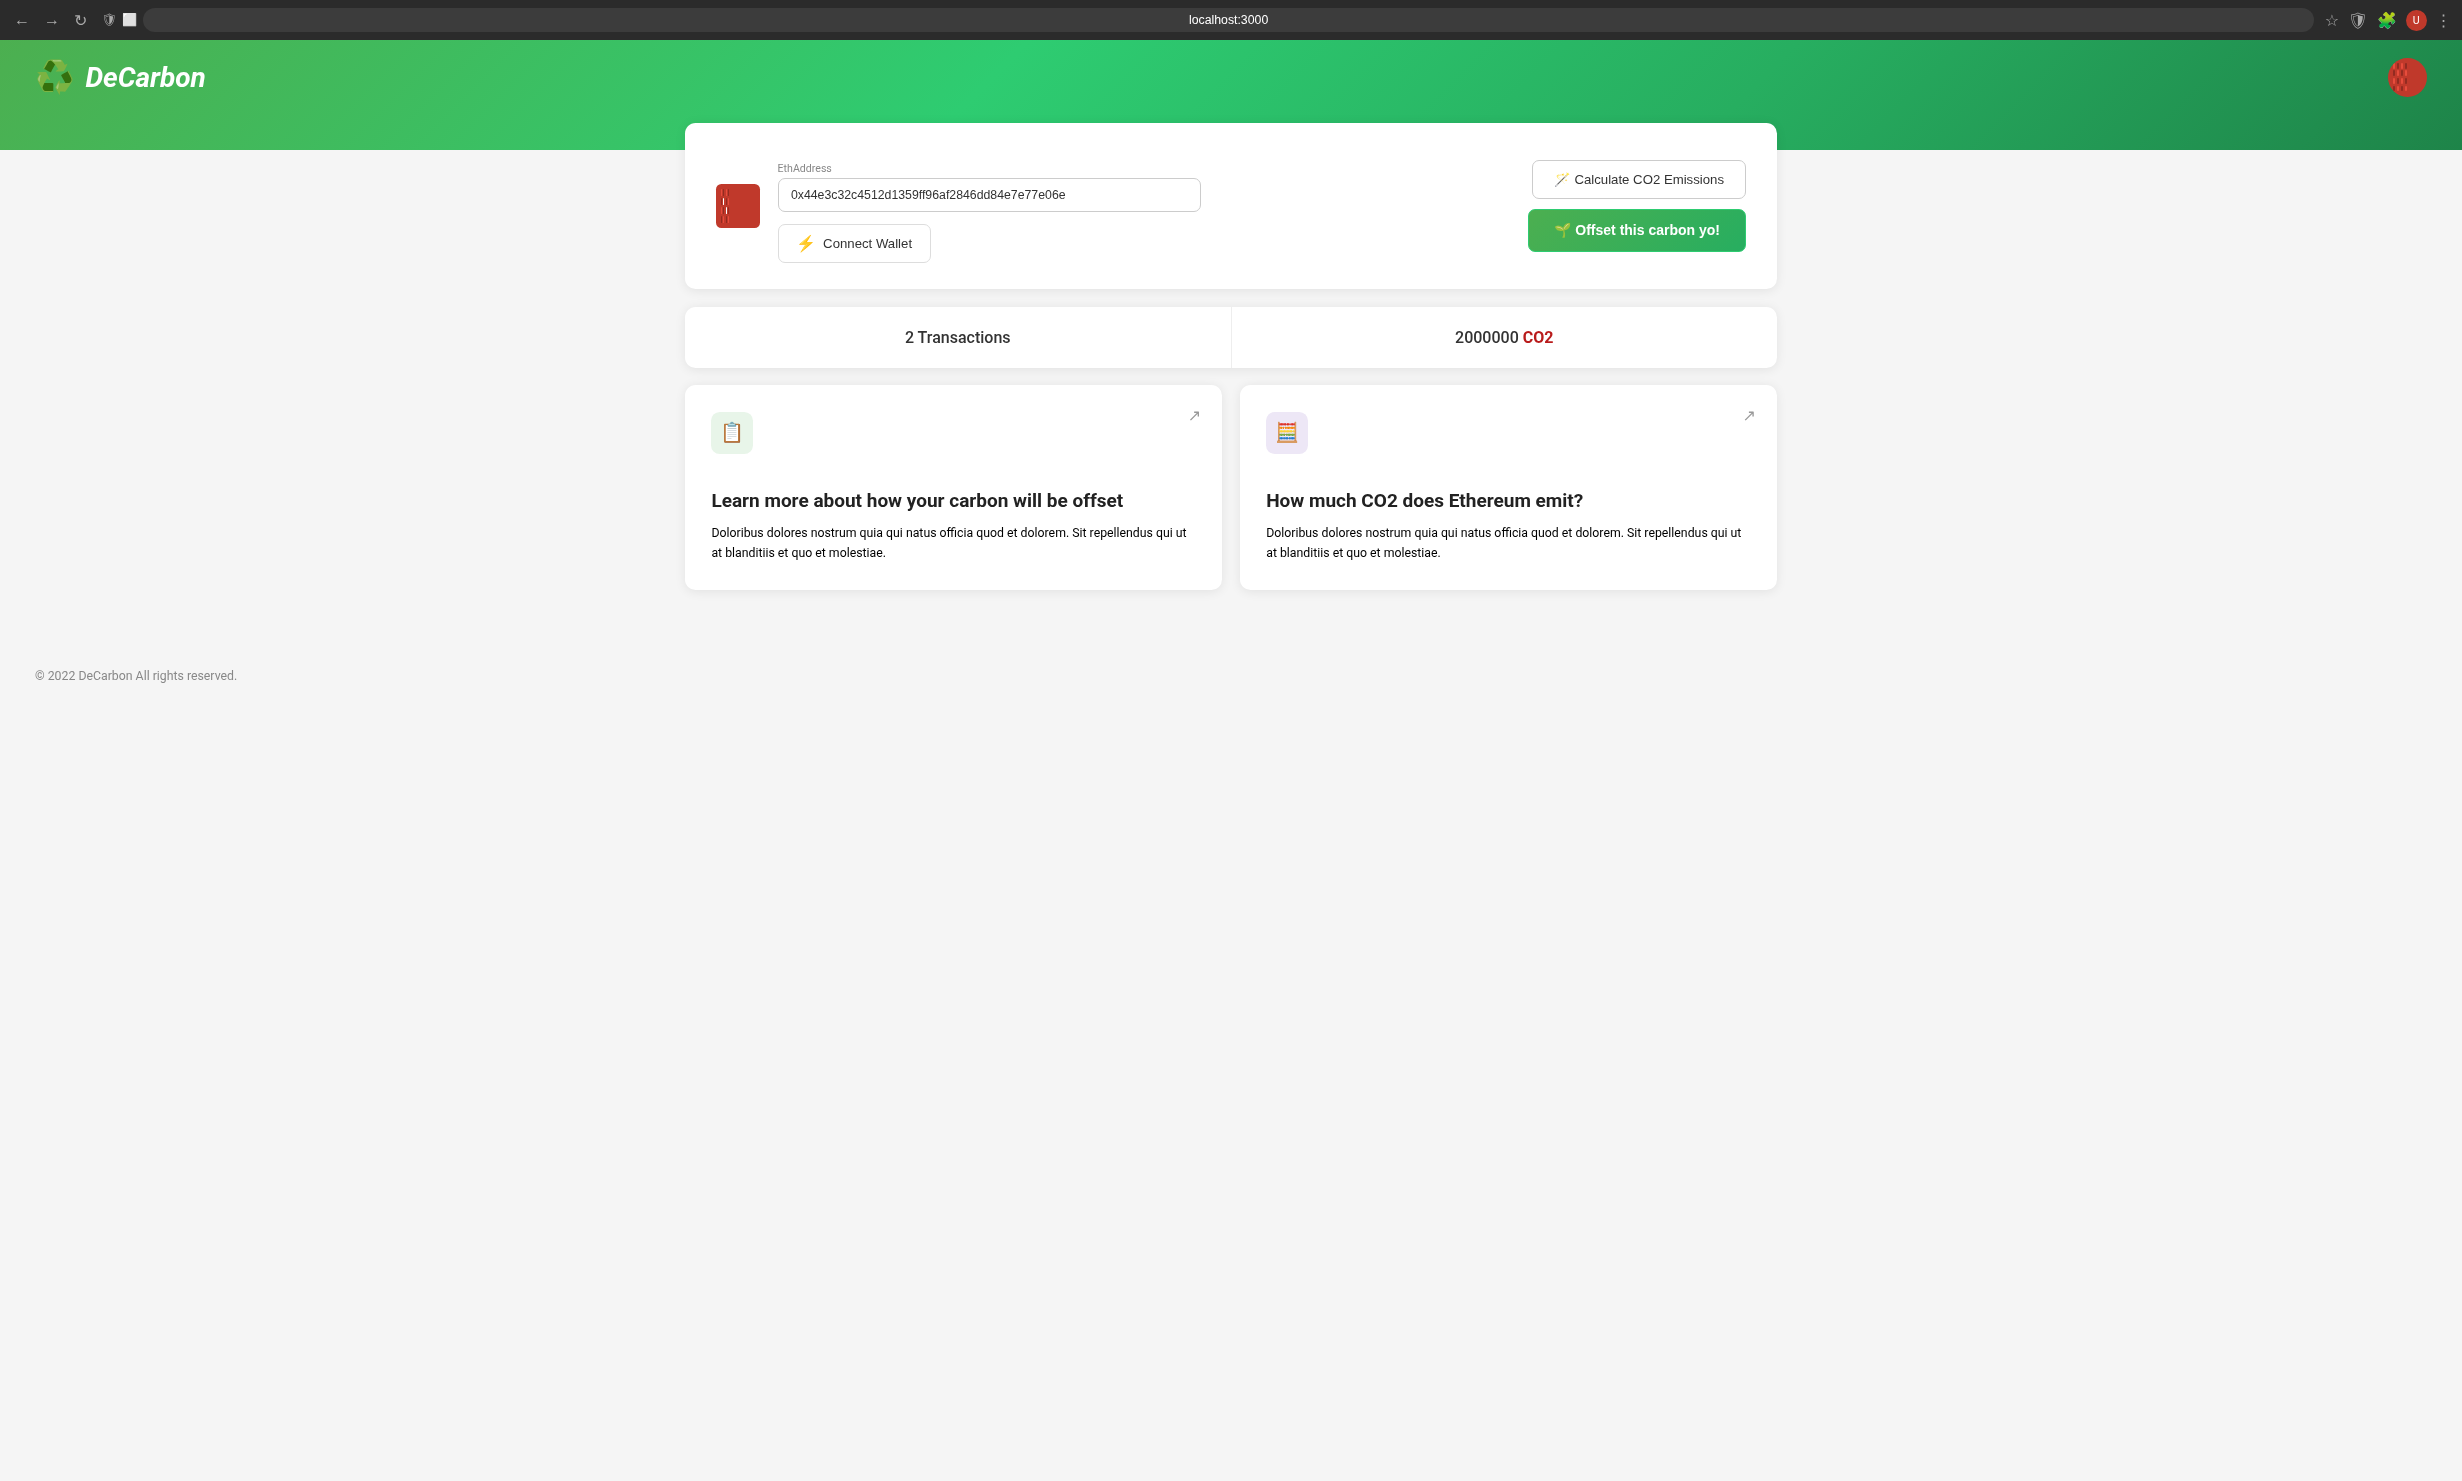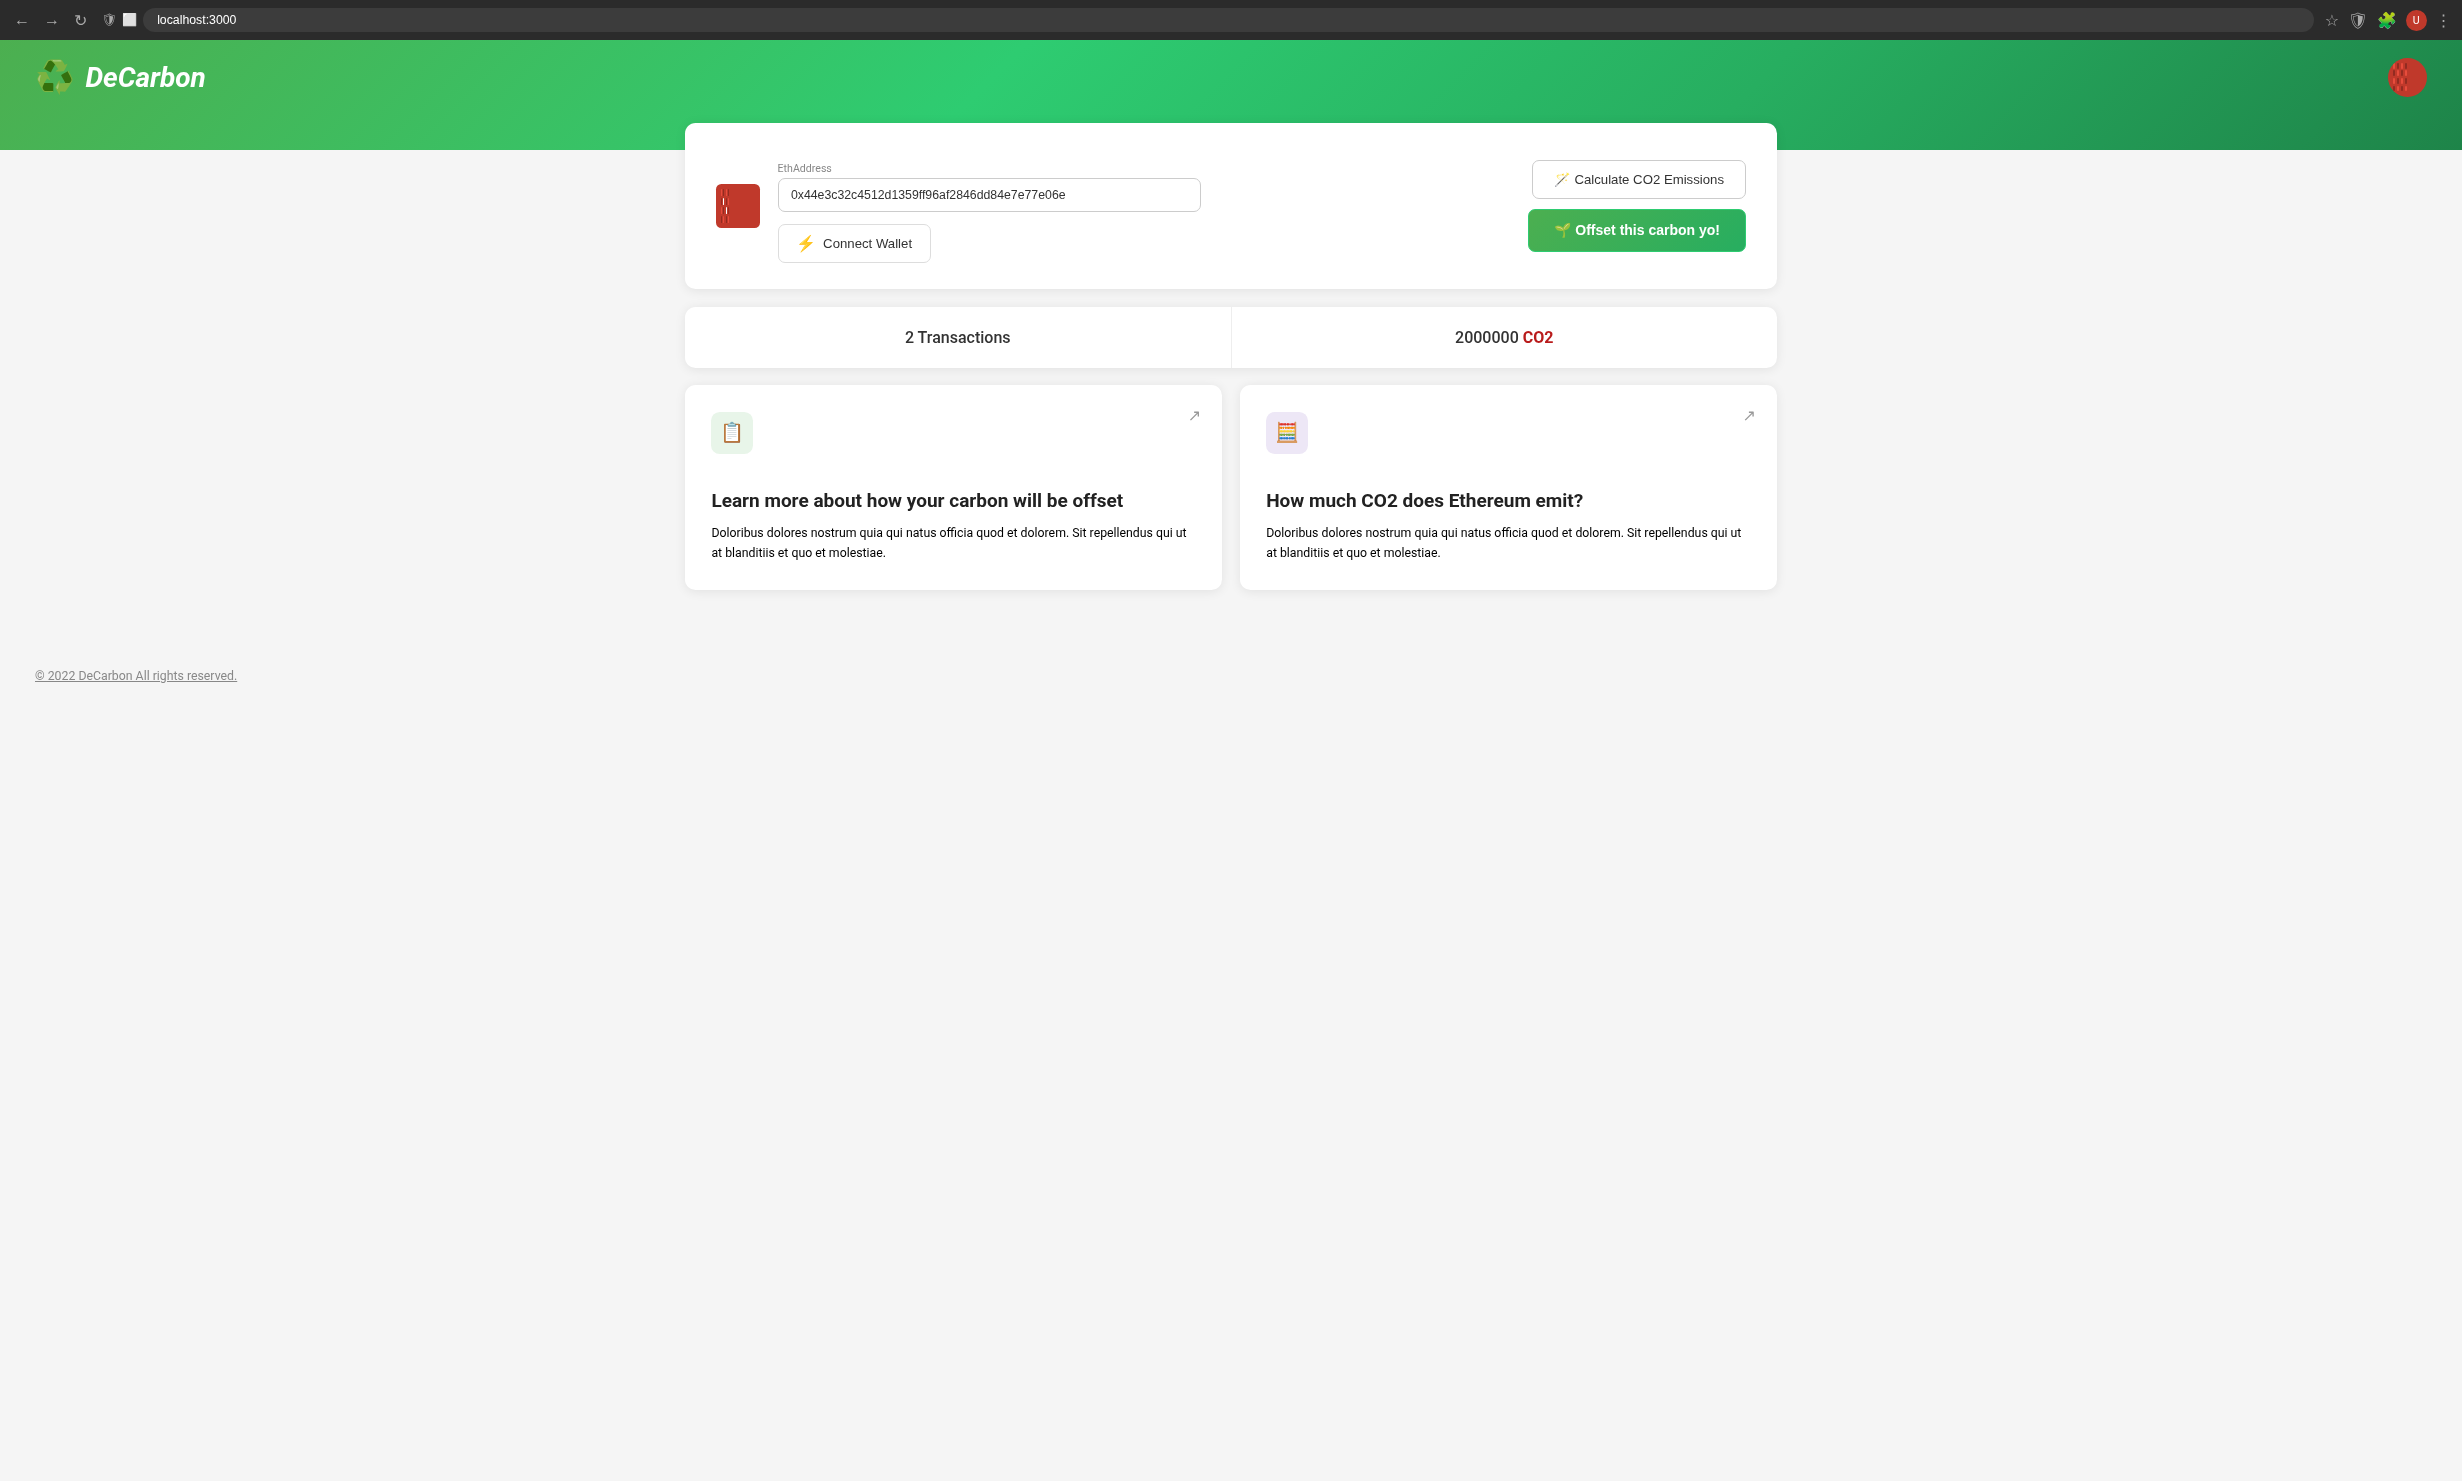--- a/index.html
+++ b/index.html
@@ -42,20 +42,21 @@
     }
 
     .address-bar {
       flex: 1;
       background: #3c3c3c;
       border: none;
       border-radius: 17.6px;
       padding: 5.3px 14px;
       color: #fff;
       font-size: 12.3px;
+      text-align: center;
     }
 
     .browser-actions {
       display: flex;
       gap: 8.8px;
       align-items: center;
       color: #aaa;
       font-size: 16px;
     }
 
@@ -310,21 +311,20 @@
       font-size: 12.3px;
       color: #000000;
       line-height: 1.6;
     }
 
     
     .footer {
       padding: 17.6px 35px;
       color: #888;
       font-size: 12.3px;
-      text-decoration: underline;
     }
   </style>
 </head>
 <body>
 
 <div class="browser-chrome">
   <div class="browser-nav">
     <button class="browser-nav-btn">←</button>
     <button class="browser-nav-btn">→</button>
     <button class="browser-nav-btn">↻</button>

